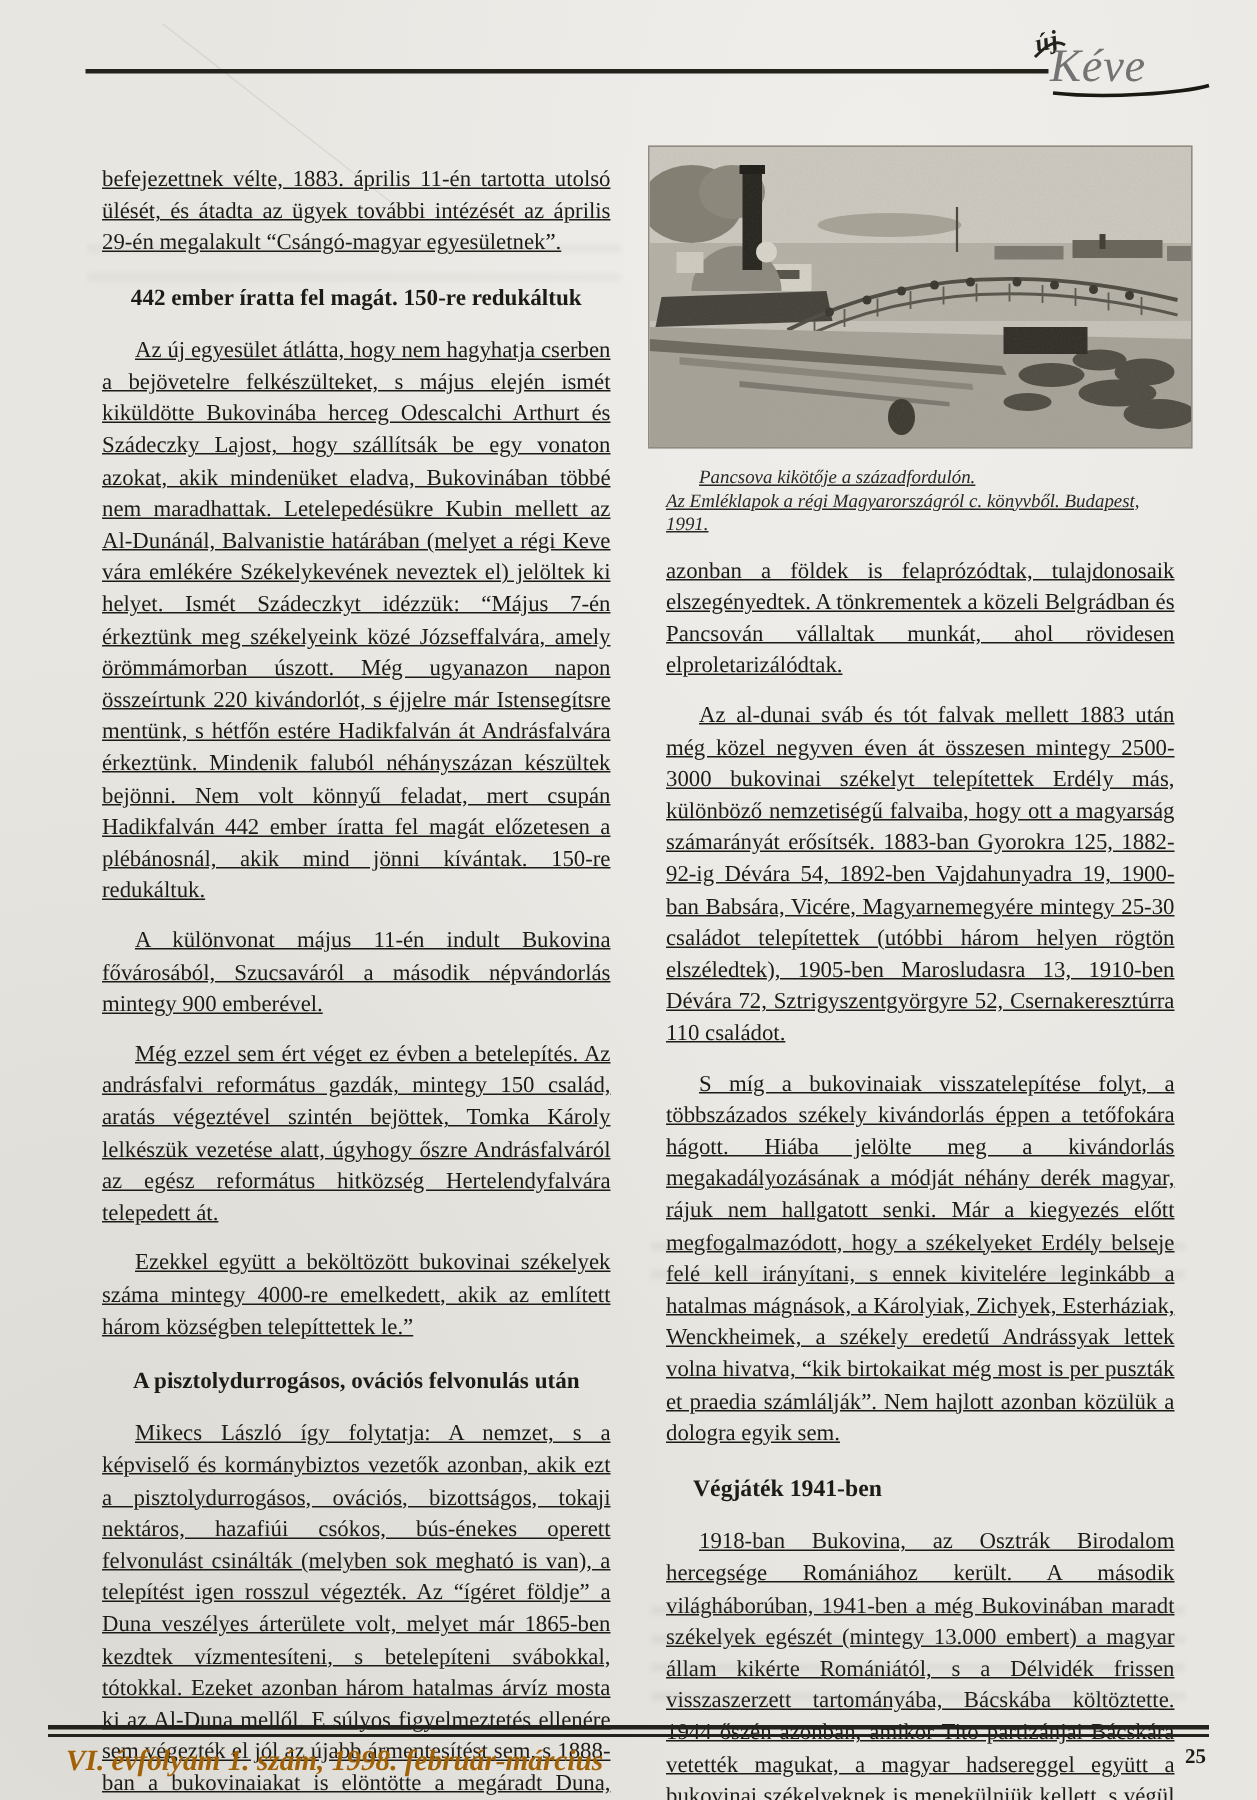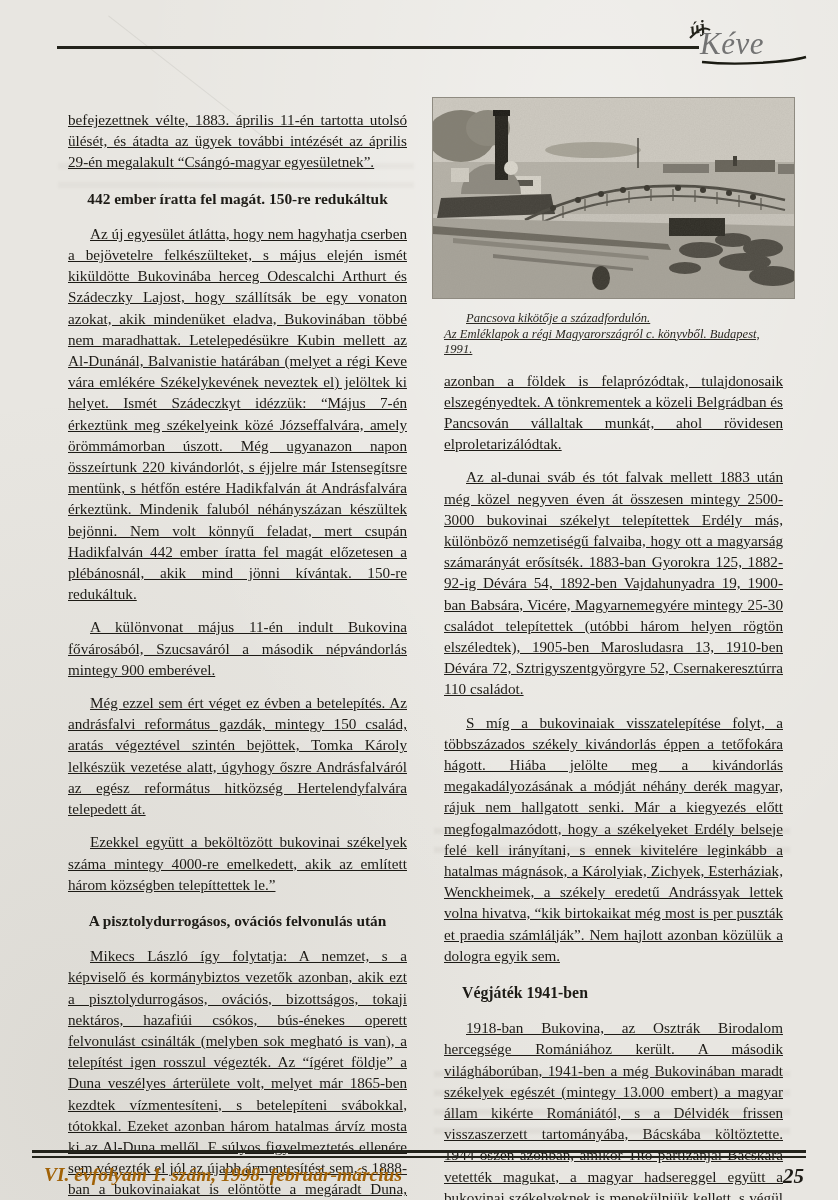--- a/index.html
+++ b/index.html
@@ -57,21 +57,21 @@
   .credit .name { font-weight:bold; }
   
   .foot-rule { position:absolute; left:32px; top:1150px; width:774px; height:8px;
     border-top:3px solid #23231b; border-bottom:2px solid #23231b; }
   .foot-issue {
     position:absolute; left:44px; top:1164px;
     font-style:italic; font-weight:bold; font-size:19.5px; color:#a16207;
   }
   .foot-page {
     position:absolute; right:34px; top:1164px;
-    font-style:italic; font-weight:bold; font-size:21px;
+    font-weight:bold; font-size:14px;
   }
   
   .ghost {
     position:absolute; pointer-events:none; opacity:.5; filter:blur(1.5px);
     background:repeating-linear-gradient(to bottom, rgba(0,0,0,0) 0 13px, rgba(110,104,92,.14) 13px 19px);
   }
 </style>
 </head>
 <body>
 

